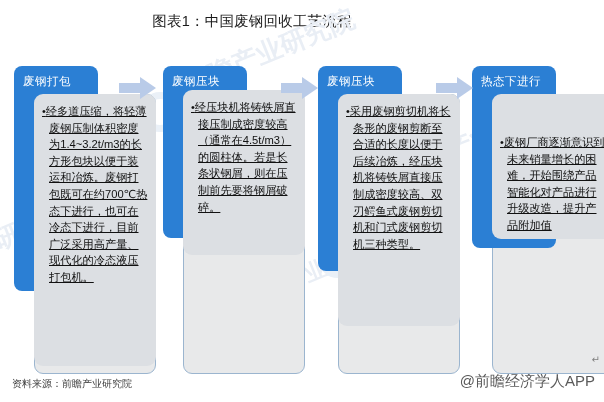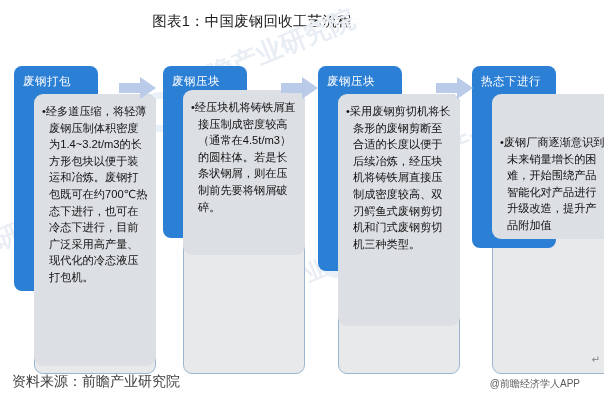--- a/index.html
+++ b/index.html
@@ -110,48 +110,49 @@
   }
   .text-card .body {
     position: relative;
     padding: 9px 8px 8px 8px;
     font-size: 11.2px;
     line-height: 16.6px;
     color: #111111;
     text-indent: -7px;
     padding-left: 15px;
     word-break: break-all;
+    text-decoration: underline;
   }
   .bullet {
     font-size: 11px;
   }
 
   
   .arrow {
     position: absolute;
     top: 60px;
     width: 38px;
     height: 24px;
     z-index: 3;
   }
 
   
   .src {
     position: absolute;
     left: 12px;
     bottom: 11px;
-    font-size: 14px;
+    font-size: 10px;
     color: #3c3c3c;
     white-space: nowrap;
   }
   .app {
     position: absolute;
-    right: 24px;
+    right: 9px;
     bottom: 11px;
-    font-size: 10px;
+    font-size: 15px;
     color: #5a5a5a;
     white-space: nowrap;
   }
   .pilcrow {
     position: absolute;
     right: 4px;
     top: 338px;
     font-size: 10px;
     color: #808080;
   }

